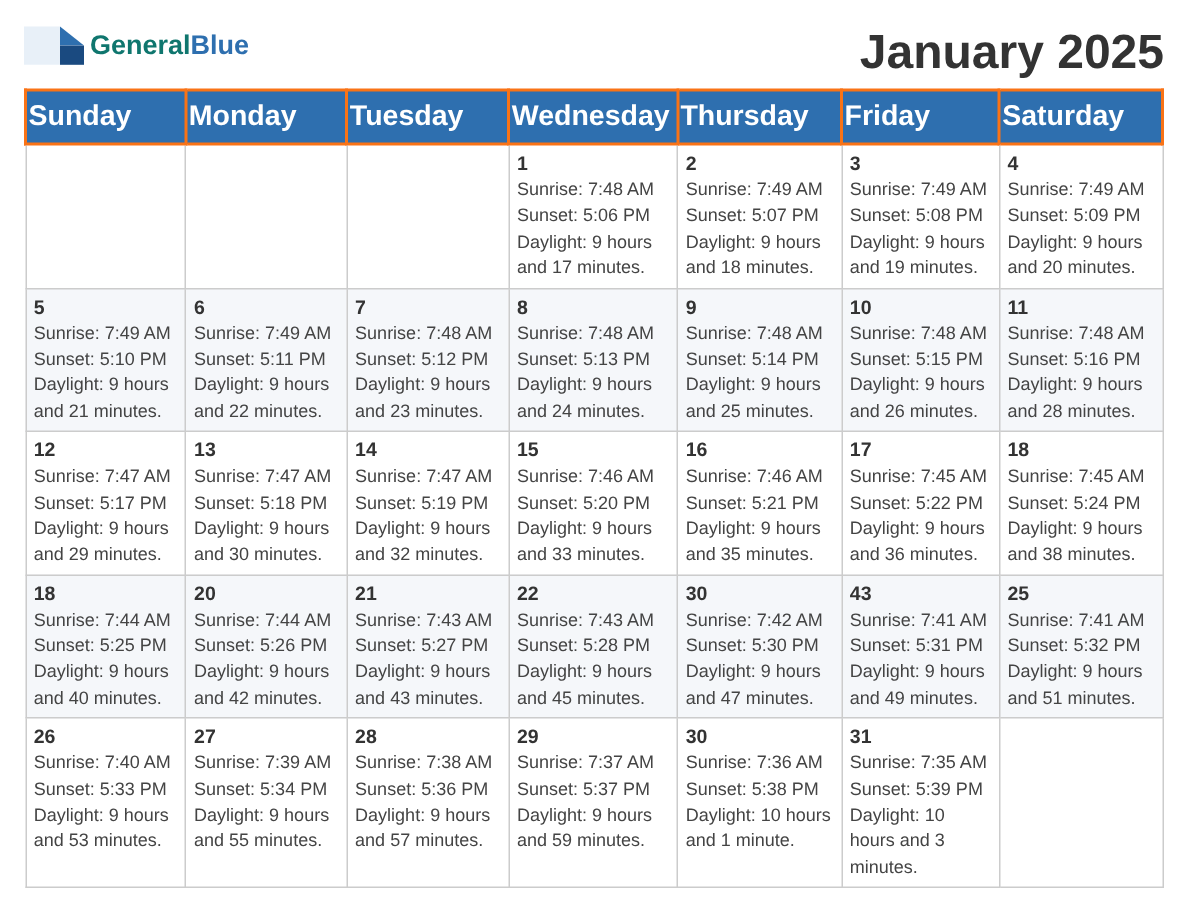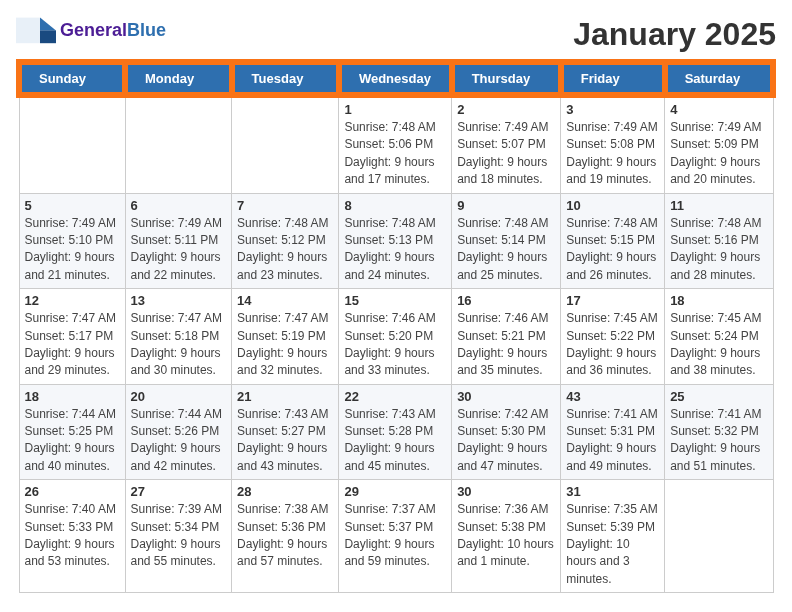--- a/index.html
+++ b/index.html
@@ -44,24 +44,24 @@
       margin-top: 2px;
     }
     .calendar {
       width: 100%;
       border-collapse: collapse;
       border: 1px solid #ccc;
     }
     .calendar th {
       background: #2e6faf;
       color: #fff;
-      font-size: 13px;
-      padding: 6px 17px;
+      font-size: 19px;
+      padding: 6px 1px;
       text-align: left;
-      border: 6px solid #f97316;
+      border: 2px solid #f97316;
       font-weight: bold;
     }
     .calendar td {
       vertical-align: top;
       border: 1px solid #ccc;
       padding: 4px 5px;
       width: 113px;
       min-height: 80px;
       font-size: 10.5px;
       color: #333;
@@ -90,21 +90,21 @@
 
 <div class="header">
   <div class="logo">
     <div class="logo-text-row">
       <svg class="logo-icon" viewBox="0 0 50 35">
         <polygon points="30,2 50,18 30,18" fill="#2e6faf"></polygon>
         <polygon points="30,18 50,18 50,34 30,34" fill="#1a4a80"></polygon>
         <polygon points="0,2 30,2 30,34 0,34" fill="#e8f0f8"></polygon>
       </svg>
       <div>
-        <span style="font-size:18px;font-weight:bold;color:#4c1d95;">General</span><span style="font-size:18px;font-weight:bold;color:#2e6faf;">Blue</span>
+        <span style="font-size:18px;font-weight:bold;color:#0f766e;">General</span><span style="font-size:18px;font-weight:bold;color:#2e6faf;">Blue</span>
       </div>
     </div>
   </div>
   <div class="title-section">
     <div class="month-title">January 2025</div>
   </div>
 </div>
 
 <table class="calendar">
   <thead>

